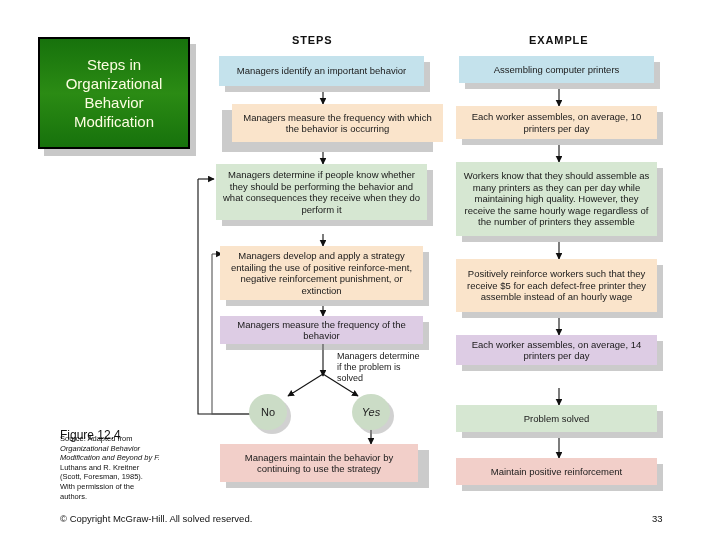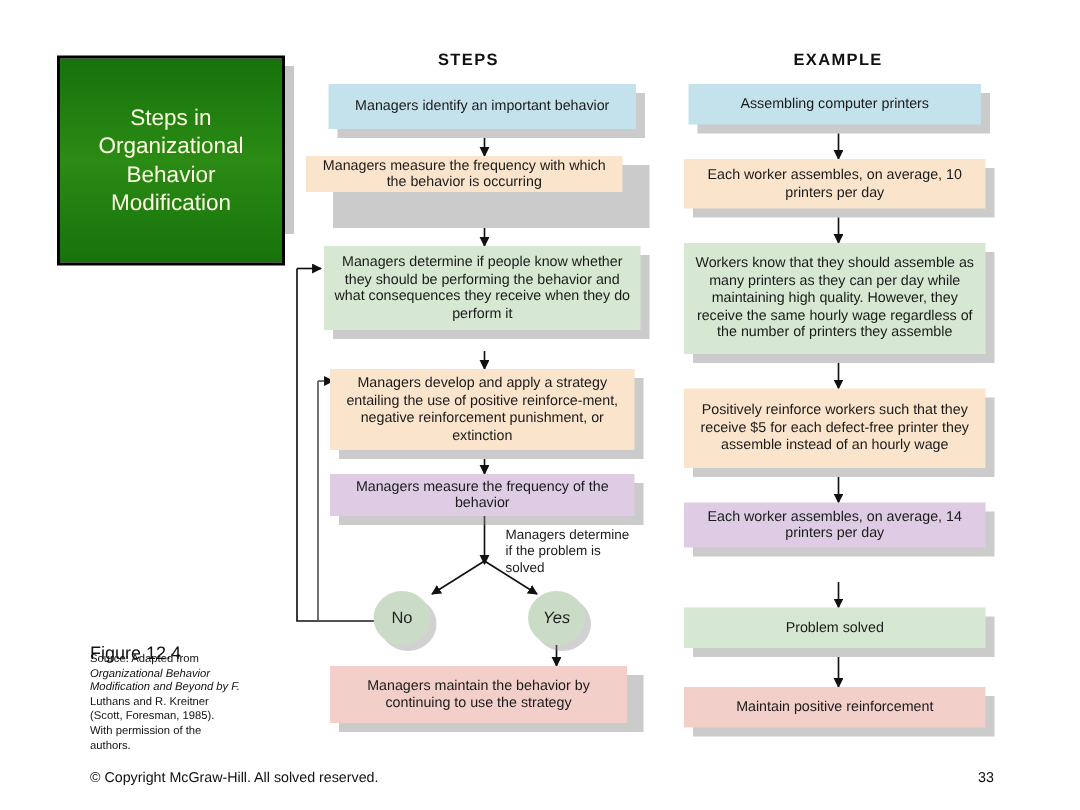--- a/index.html
+++ b/index.html
@@ -9,21 +9,21 @@
     color:#000;
   }
   .slide{position:absolute;left:0;top:0;width:720px;height:540px;}
 
   
   .title-shadow{
     position:absolute;left:44px;top:44px;width:152px;height:112px;
     background:#9a9a9a;opacity:.55;
   }
   .title-box{
-    position:absolute;left:38px;top:37px;width:152px;height:140px;
+    position:absolute;left:38px;top:37px;width:152px;height:112px;
     background:#1d7a0f;
     background:linear-gradient(180deg,#17720c 0%,#2b8b14 50%,#17720c 100%);
     border:2px solid #000;
     display:flex;align-items:center;justify-content:center;
     box-sizing:border-box;
   }
   .title-text{
     color:#fdfde2;font-size:15px;line-height:19px;text-align:center;
     font-family:"Liberation Sans", sans-serif;
   }
@@ -140,21 +140,21 @@
       <line x1="559" y1="438" x2="559" y2="458" marker-end="url(#ah)"></line>
     </g>
   </svg>
 
   <div class="shadow" style="left:225px;top:62px;width:205px;height:30px;"></div>
   <div class="fbox c-blue" style="left:219px;top:56px;width:205px;height:30px;">
     <span>Managers identify an important behavior</span>
   </div>
 
   <div class="shadow" style="left:222px;top:110px;width:211px;height:42px;"></div>
-  <div class="fbox c-peach" style="left:204px;top:104px;width:211px;height:24px;">
+  <div class="fbox c-peach" style="left:232px;top:104px;width:211px;height:38px;">
     <span>Managers measure the frequency with which the behavior is occurring</span>
   </div>
 
   <div class="shadow" style="left:222px;top:170px;width:211px;height:56px;"></div>
   <div class="fbox c-green" style="left:216px;top:164px;width:211px;height:56px;">
     <span>Managers determine if people know whether they should be performing the behavior and what consequences they receive when they do perform it</span>
   </div>
 
   <div class="shadow" style="left:226px;top:252px;width:203px;height:54px;"></div>
   <div class="fbox c-peach" style="left:220px;top:246px;width:203px;height:54px;">

